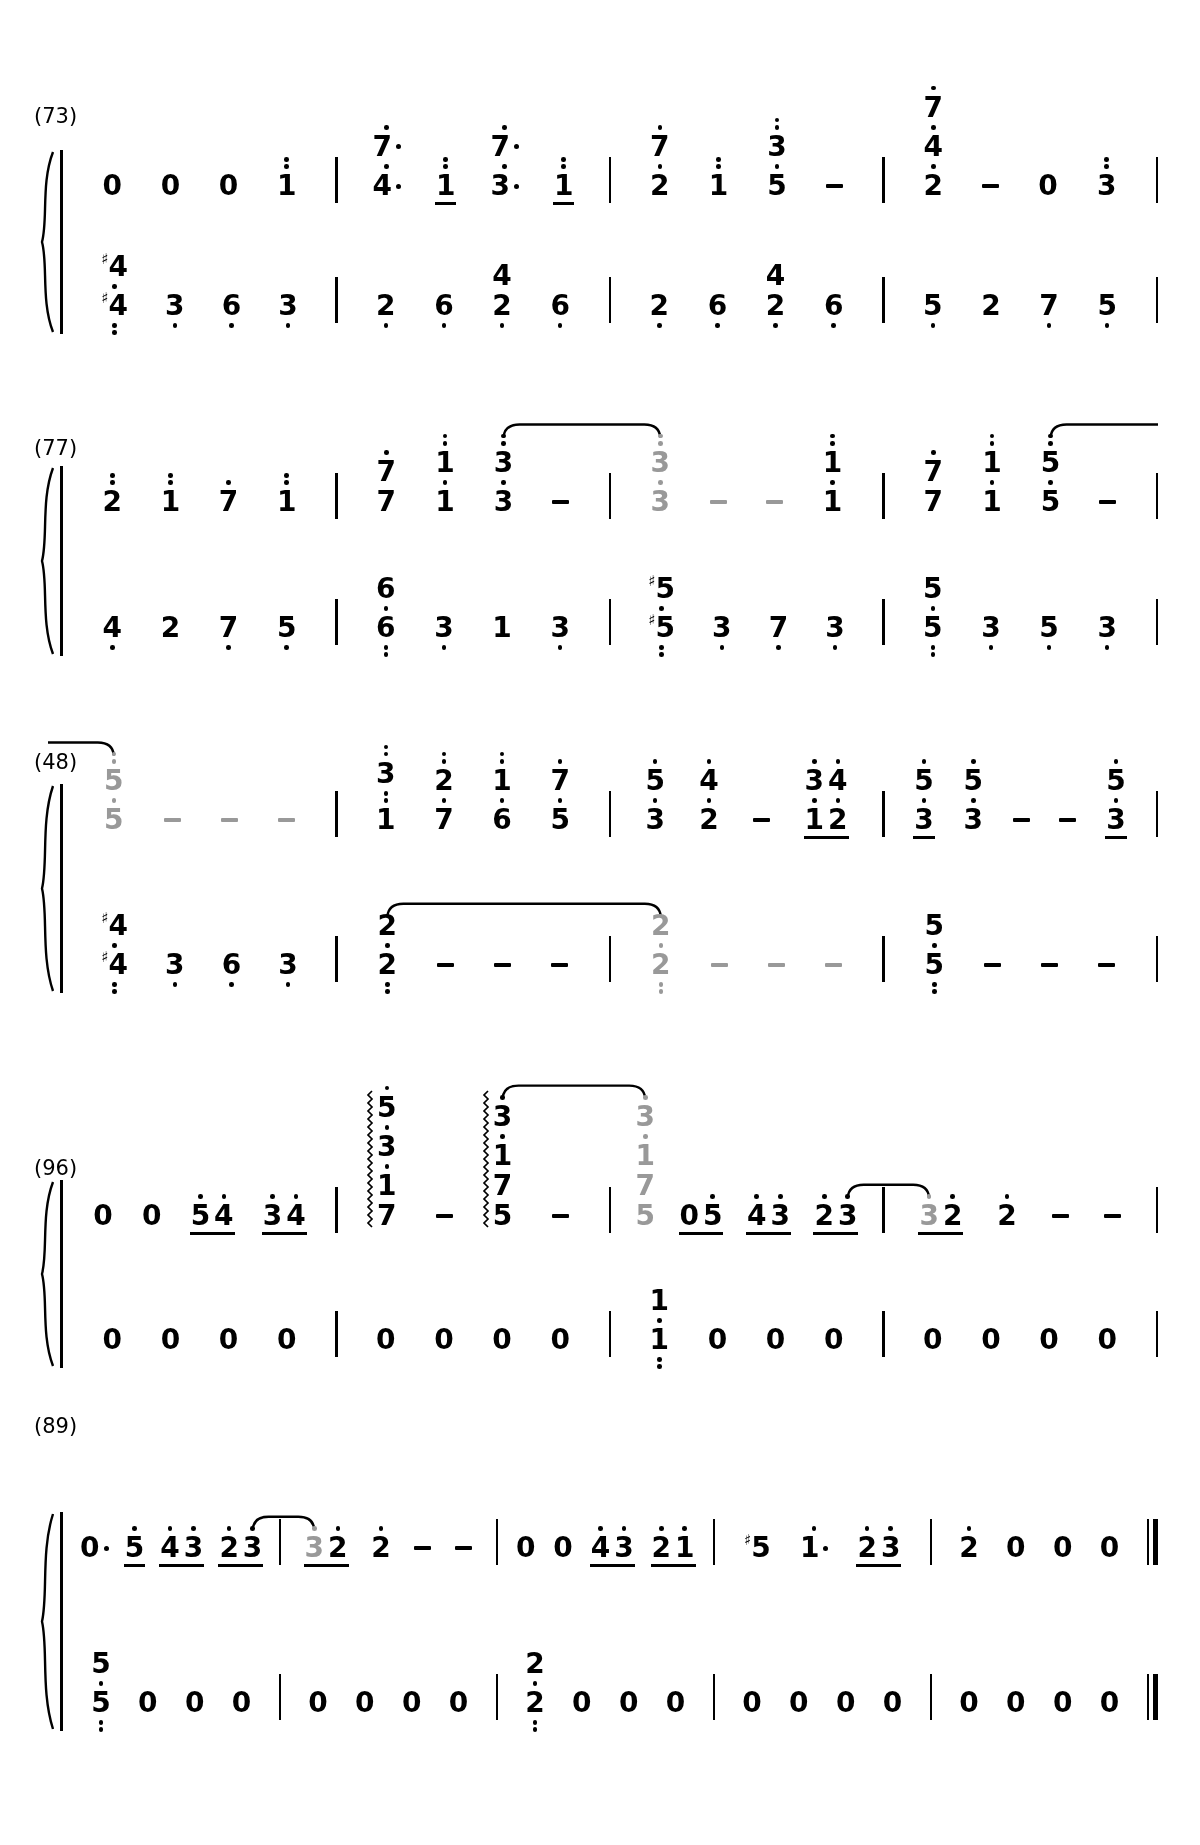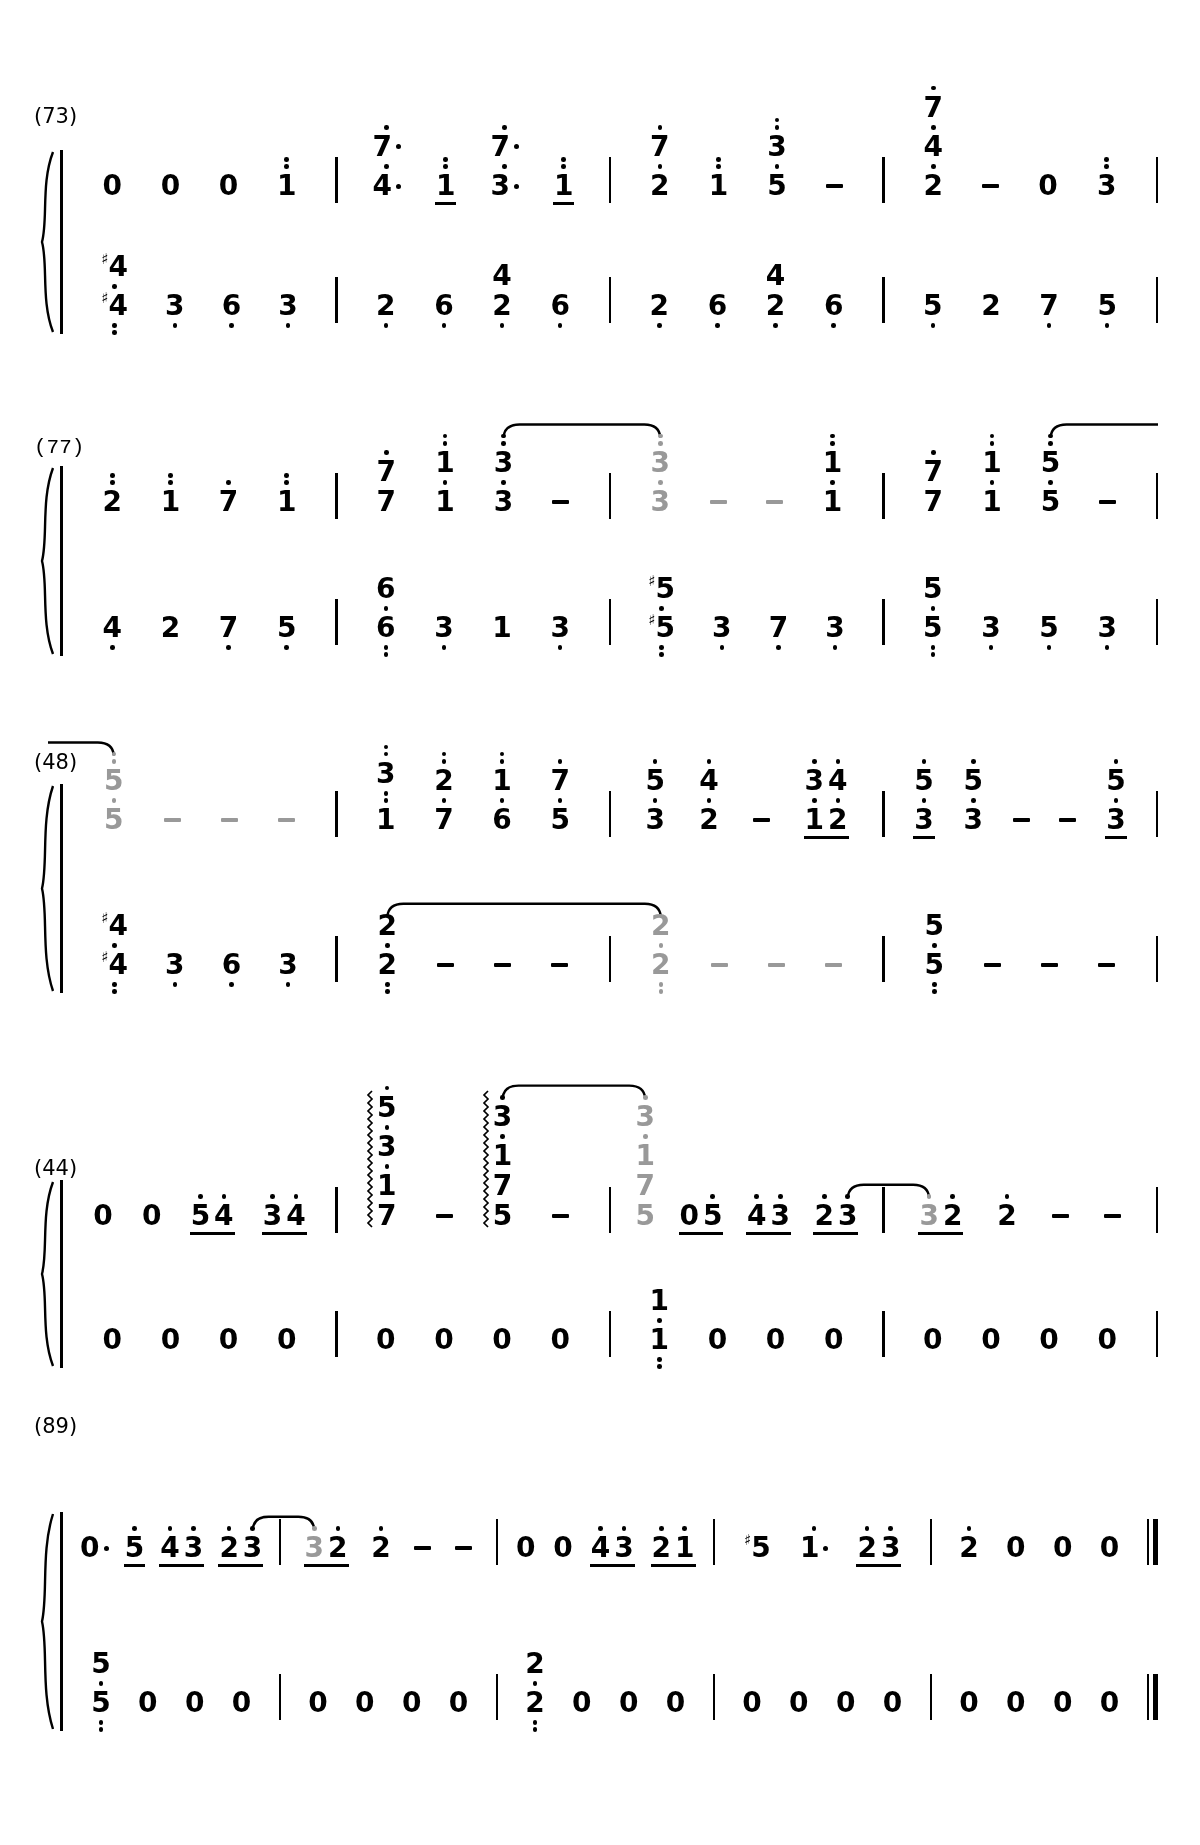--- a/index.html
+++ b/index.html
@@ -627,21 +627,21 @@
                     <i class="odot"></i>
                   </span>
                 </span>
               </span>
             </span>
           </span>
         </span>
       </div>
       <i class="bar"></i>
     </div>
-    <div class="sys-label" style="top: 436px; font-family: Liberation Mono, monospace;">(77)</div>
+    <div class="sys-label" style="top: 436px;">(77)</div>
     <svg width="24" height="190" class="brace" style="top: 466px;">
       <path d="M19,2 C7,34.199999999999996 14,72.2 8,95 C14,117.8 7,155.79999999999998 19,188" fill="none" stroke="#000" stroke-width="2.4"></path>
     </svg>
     <div class="sysline" style="top: 466px; height: 190px;"></div>
     <div class="line" style="top: 357px; height: 175px;">
       <div class="meas">
         <span class="beat">
           <span class="cell">
             <span class="stack">
               <span class="nu">
@@ -1877,21 +1877,21 @@
                   <span class="dash"></span>
                 </span>
                 <span class="lorow"></span>
               </span>
             </span>
           </span>
         </span>
       </div>
       <i class="bar"></i>
     </div>
-    <div class="sys-label" style="top: 1156px;">(44)</div>
+    <div class="sys-label" style="top: 1156px;">(96)</div>
     <svg width="24" height="188" class="brace" style="top: 1180px;">
       <path d="M19,2 C7,33.839999999999996 14,71.44 8,94 C14,116.56 7,154.16 19,186" fill="none" stroke="#000" stroke-width="2.4"></path>
     </svg>
     <div class="sysline" style="top: 1180px; height: 188px;"></div>
     <div class="line" style="top: 1071px; height: 175px;">
       <div class="meas">
         <span class="beat">
           <span class="cell">
             <span class="stack">
               <span class="nu">

